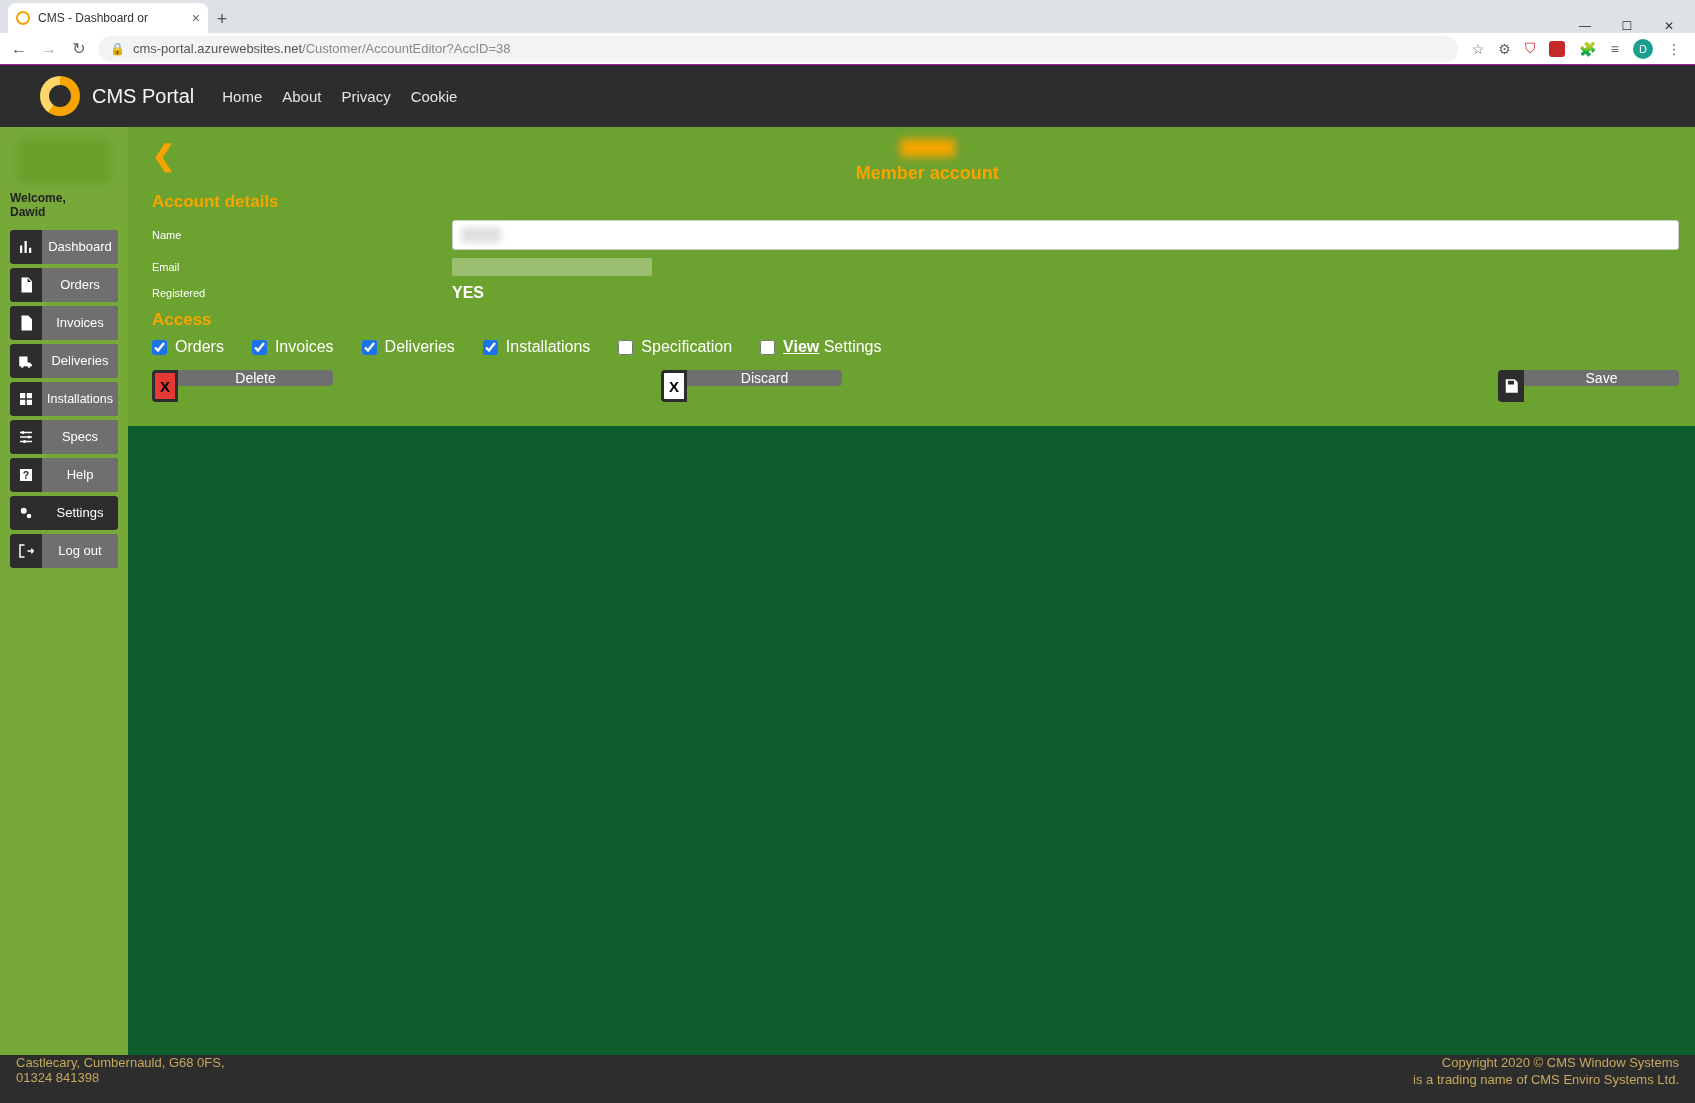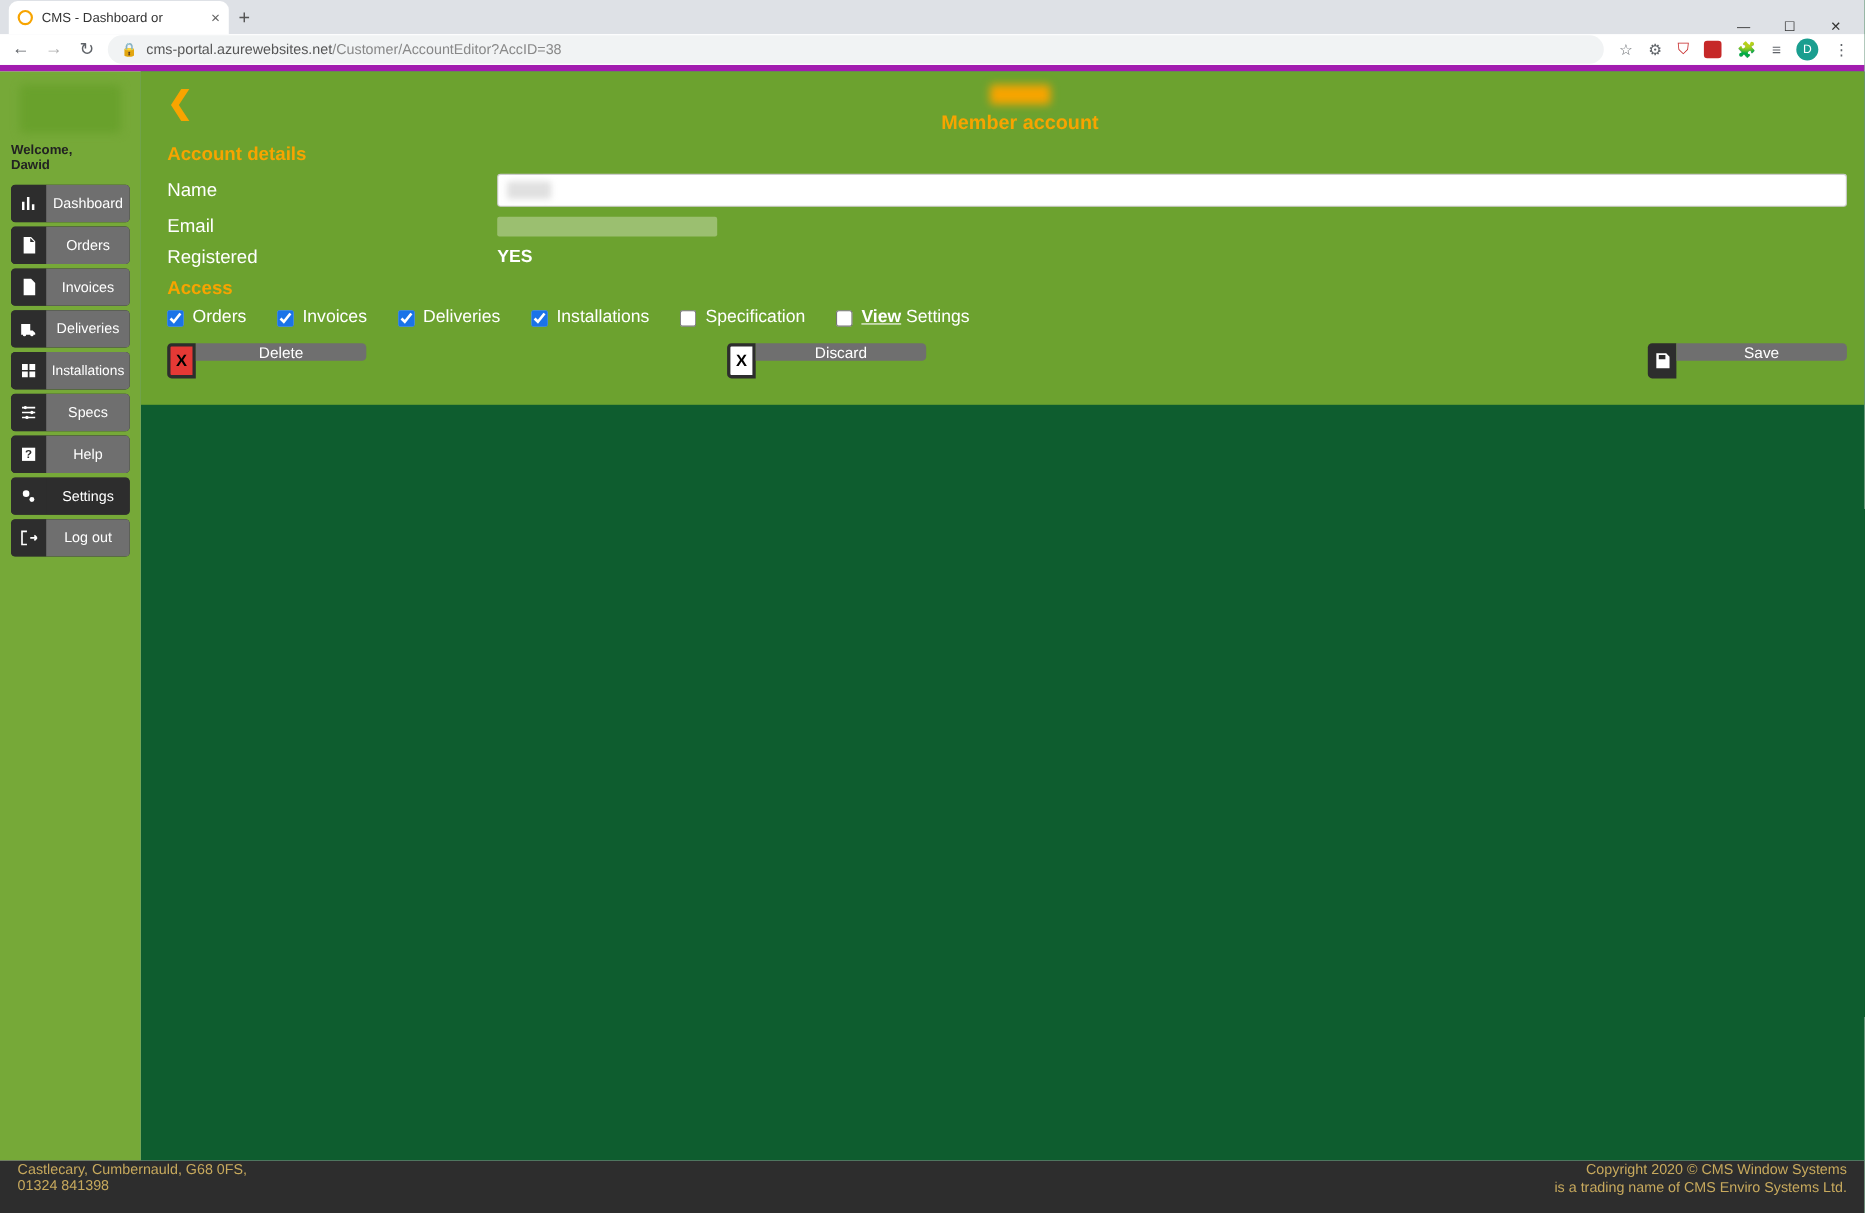--- a/index.html
+++ b/index.html
@@ -4,21 +4,21 @@
 <style>
   * { box-sizing: border-box; margin: 0; padding: 0; }
   html, body { width: 100%; height: 100%; font-family: "Segoe UI", Arial, sans-serif; overflow:hidden;}
   body { background: #f1f3f4; display:flex; flex-direction:column; }
 
   
   .chrome-top {
     height: 65px;
     background: #dee1e6;
     display:flex; flex-direction:column;
-    border-bottom:6px solid #a21caf;
+    border-bottom:1px solid #a21caf;
   }
   .tab-strip {
     height: 34px;
     display:flex;
     align-items:flex-end;
     padding-left:8px;
   }
   .tab {
     background:#fff;
     height:30px;
@@ -110,21 +110,21 @@
     color:#fff;
   }
   .back-chevron { color:#f7a400; font-size:28px; font-weight:800; cursor:pointer;}
   .heading-blur {
     width:55px;height:18px;background:#f7a400;filter:blur(4px);border-radius:3px;
     margin:0 auto;
   }
   .heading2 { text-align:center; color:#f7a400; font-weight:700; font-size:18px; margin-top:6px;}
   .section-title { color:#f7a400; font-weight:700; font-size:17px; margin-top:8px;}
   .form-row { display:flex; align-items:center; margin-top:8px;}
-  .form-row .lbl { width:300px; font-size:17px; color:#fff;}
+  .form-row .lbl { width:300px; font-size:11px; color:#fff;}
   .form-row .field {
     flex:1; height:30px; background:#fff; border-radius:3px; border:1px solid #ccc;
     display:flex; align-items:center; padding:0 8px;
   }
   .field-blur { width:40px;height:16px;background:#e0e0e0;filter:blur(3px);border-radius:2px;}
   .email-blur { width:200px;height:18px;background:#9bbf70;border-radius:2px;margin-left:0;}
   .form-row .val { font-weight:700; font-size:16px; color:#fff;}
   .access-row { display:flex; gap:28px; align-items:center; margin-top:8px; flex-wrap:wrap;}
   .chk { display:flex; align-items:center; gap:8px; font-size:16px;}
   .chk input { width:15px;height:15px; accent-color:#1a73e8;}
@@ -189,20 +189,32 @@
       <span>🧩</span>
       <span>≡</span>
       <span class="avatar">D</span>
       <span>⋮</span>
     </div>
   </div>
 </div>
 
 <div class="app">
 
+  <div class="topbar">
+    <div class="brand">
+      <div class="brand-logo"></div>
+      <div class="brand-name">CMS Portal</div>
+    </div>
+    <div class="topnav">
+      <span>Home</span>
+      <span>About</span>
+      <span>Privacy</span>
+      <span>Cookie</span>
+    </div>
+  </div>
 
   <div class="body-wrap">
 
     <div class="sidebar">
       <div class="logo-blur"></div>
       <div class="welcome">
         <span>Welcome,</span><br>
         <span>Dawid</span>
       </div>
 

